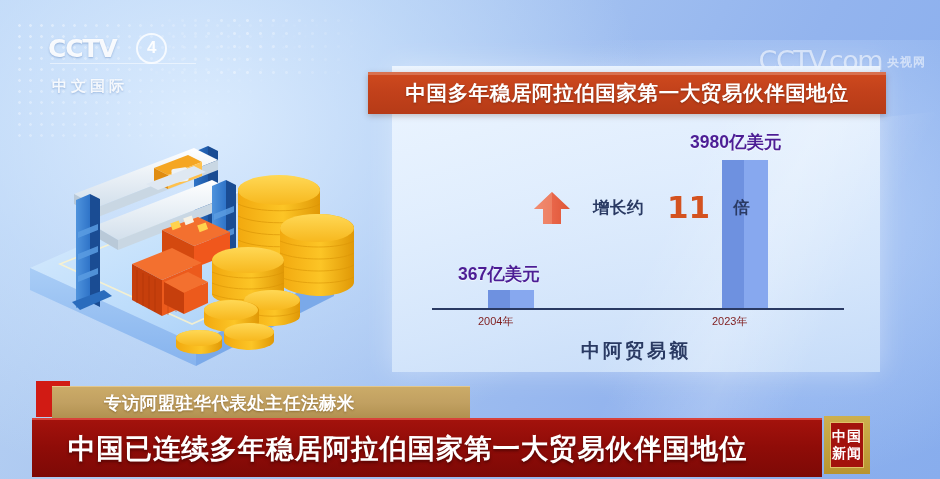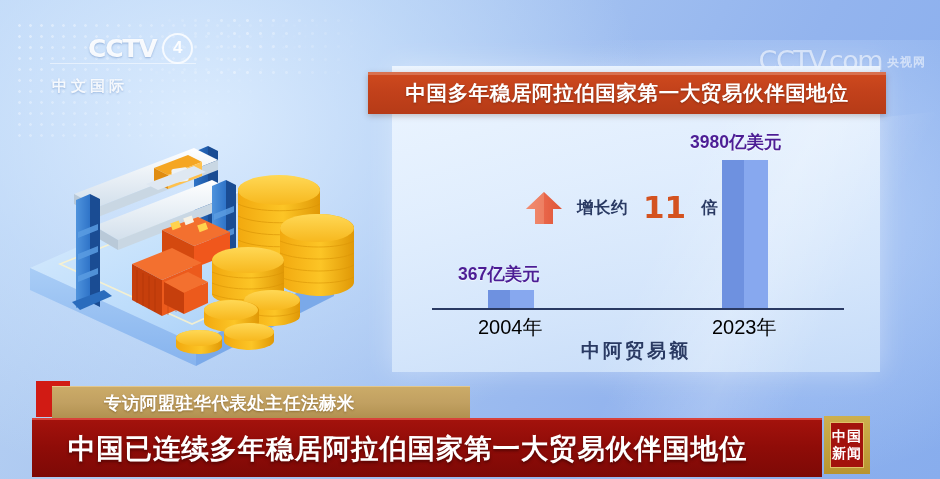--- a/index.html
+++ b/index.html
@@ -43,21 +43,21 @@
     position:absolute;left:150px;top:14px;width:230px;height:70px;
     background-image:radial-gradient(rgba(255,255,255,.5) 1.2px, rgba(255,255,255,0) 1.7px);
     background-size:13px 13px;
     -webkit-mask-image:linear-gradient(100deg, rgba(0,0,0,0) 0%, rgba(0,0,0,.8) 40%, rgba(0,0,0,0) 90%);
             mask-image:linear-gradient(100deg, rgba(0,0,0,0) 0%, rgba(0,0,0,.8) 40%, rgba(0,0,0,0) 90%);
   }
 
   
   .cctv4{position:absolute;left:48px;top:33px;width:150px;height:54px;}
   .cctv4 .row1{
-    display:flex;align-items:center;gap:6px;height:30px;margin-left:40px;
+    display:flex;align-items:center;gap:20px;height:30px;
   }
   .cctv4 .mark{
     font-size:25px;font-weight:bold;letter-spacing:-1.2px;
     color:rgba(255,255,255,.92);
     text-shadow:0 1px 2px rgba(80,120,180,.45);
     font-family:"DejaVu Sans",sans-serif;
   }
   .cctv4 .num-pill{
     width:27px;height:27px;border-radius:50%;
     border:2px solid rgba(255,255,255,.8);
@@ -145,34 +145,34 @@
 
   .vlabel{
     position:absolute;font-size:17.5px;font-weight:bold;
     color:#4c1d95;white-space:nowrap;
     text-shadow:0 1px 1px rgba(255,255,255,.7);
   }
   .vlabel.v2004{left:66px;bottom:86px;}
   .vlabel.v2023{left:298px;bottom:218px;}
 
   .xlabel{
-    position:absolute;font-size:20px;color:#000000;white-space:nowrap;
+    position:absolute;font-size:11px;color:#7f1d1d;white-space:nowrap;
     font-family:"Liberation Sans",sans-serif;
   }
   .xlabel.x2004{left:86px;top:248px;}
   .xlabel.x2023{left:320px;top:248px;}
 
   .chart-caption{
     position:absolute;left:0;right:0;top:272px;text-align:center;
     font-size:19px;font-weight:bold;color:#2a3a63;letter-spacing:3px;
   }
 
   
   .growth{
-    position:absolute;left:132px;top:110px;display:flex;align-items:center;gap:13px;
+    position:absolute;left:140px;top:110px;display:flex;align-items:center;gap:21px;
   }
   .growth .arrow{width:40px;height:36px;}
   .growth .g-pre{font-size:16.5px;font-weight:bold;color:#2a3a63;letter-spacing:.5px;}
   .growth .g-num{
     font-size:31px;font-weight:bold;color:#d4521f;line-height:1;
     margin:16px 2px;font-family:"DejaVu Sans",sans-serif;
   }
   .growth .g-post{font-size:16.5px;font-weight:bold;color:#2a3a63;}
 
   

